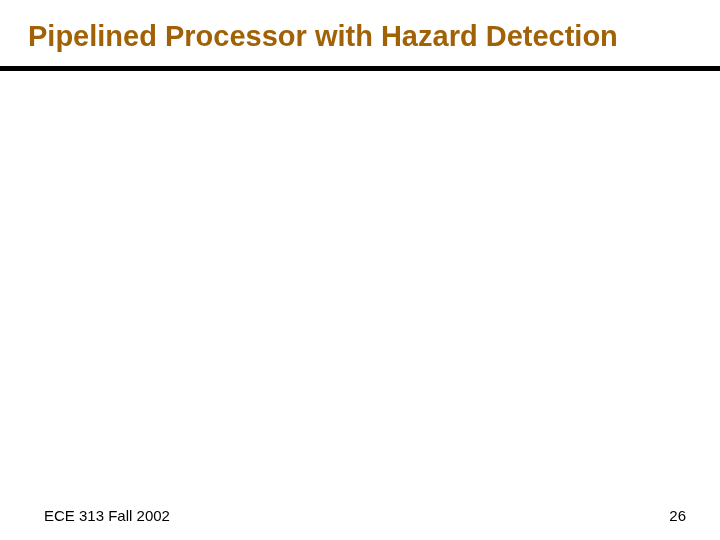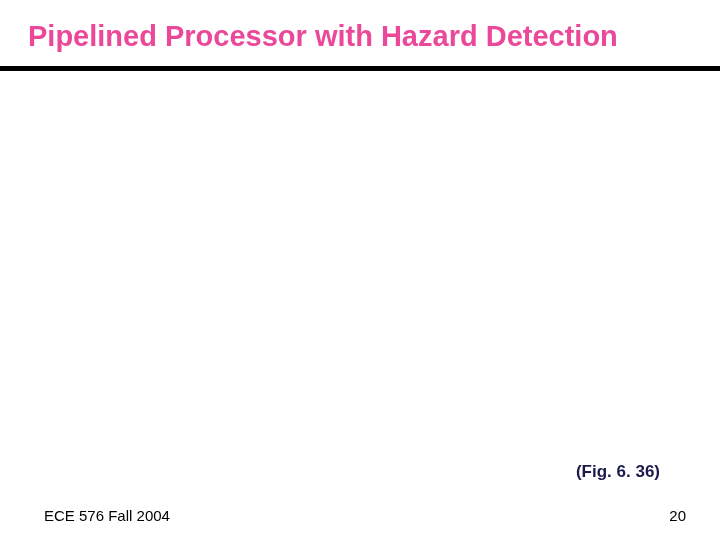--- a/index.html
+++ b/index.html
@@ -15,21 +15,21 @@
       position: relative;
       overflow: hidden;
     }
     .slide {
       width: 100%;
       height: 100%;
       position: relative;
     }
     .title {
       padding: 18px 0 0 28px;
-      color: #ec4899;
+      color: #a16207;
       font-size: 29px;
       font-weight: bold;
       line-height: 1.25;
     }
     .rule {
       margin-top: 12px;
       height: 5px;
       background: #000;
       width: 100%;
     }
@@ -65,18 +65,17 @@
       margin-left: auto;
     }
   </style>
 </head>
 <body>
 
 <div class="slide">
   <div class="title">Pipelined Processor with Hazard Detection</div>
   <div class="rule"></div>
   <div class="content"></div>
-  <div class="figure-ref">(Fig. 6. 36)</div>
   <div class="footer">
-    <span>ECE 576 Fall 2004</span>
-    <span class="footer-right">20</span>
+    <span>ECE 313 Fall 2002</span>
+    <span class="footer-right">26</span>
   </div>
 </div>
 
 </body></html>

